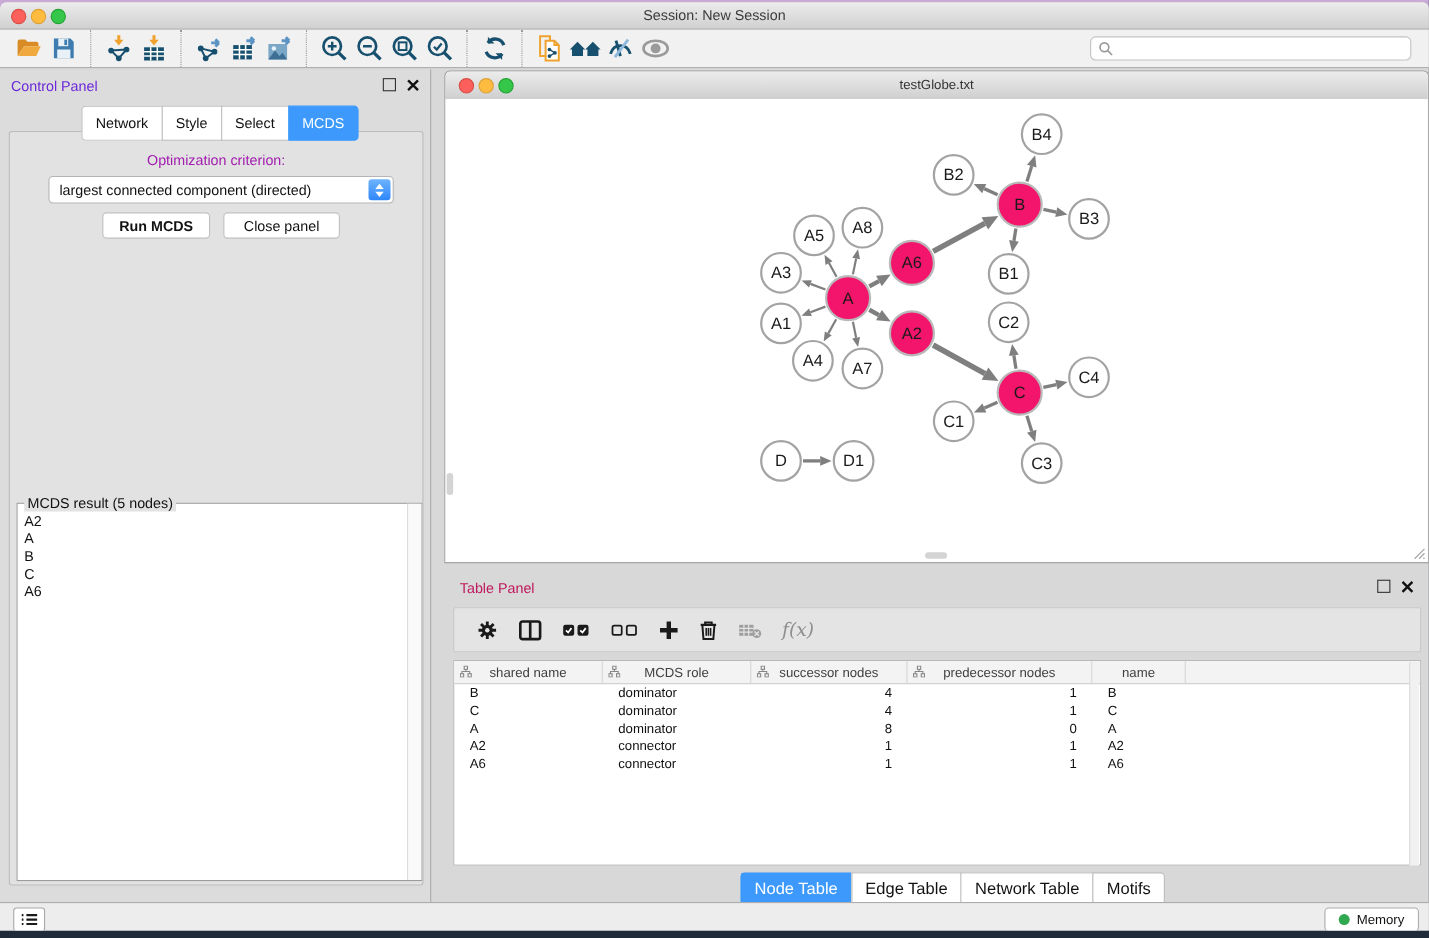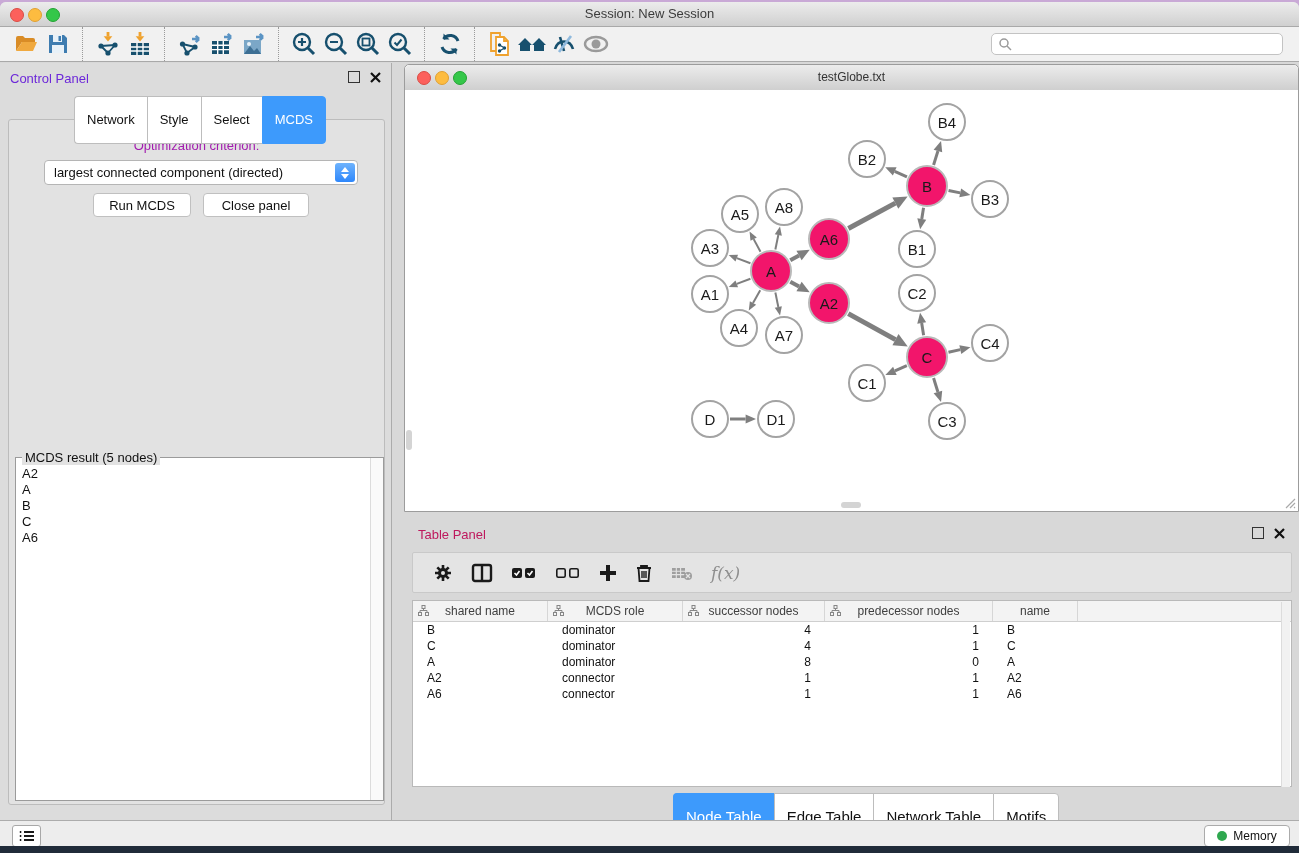--- a/index.html
+++ b/index.html
@@ -33,35 +33,35 @@
     border:1px solid #c3c3c3;border-radius:5px;display:flex;align-items:center;padding-left:6px;box-sizing:border-box;}
   #search-box input{border:none;outline:none;flex:1;font-size:12px;font-family:"Liberation Sans",sans-serif;background:transparent;}
 
   
   #control-panel{left:0;top:61px;width:392px;height:757px;background:#dcdcdc;border-right:1px solid #ababab;box-sizing:border-box;}
   #cp-title{left:10px;top:8px;font-size:13px;color:#6d28d9;}
   .win-btns{position:absolute;right:10px;top:8px;display:flex;gap:10px;align-items:center;}
   .float-box{width:10px;height:10px;border:1.5px solid #333;display:inline-block;}
   .x-icon{width:11px;height:11px;}
   #cp-tabs{left:74px;top:33px;display:flex;z-index:3;}
-  .seg-tab{height:22px;line-height:22px;padding:12px 12px;background:#fff;border:1px solid #bdbdbd;
+  .seg-tab{height:22px;line-height:22px;padding:4px 12px;background:#fff;border:1px solid #bdbdbd;
     border-right:none;font-size:13px;color:#111;cursor:pointer;}
   .seg-tab:first-child{border-radius:4px 0 0 4px;}
   .seg-tab:last-child{border-right:1px solid #bdbdbd;border-radius:0 4px 4px 0;}
   .seg-tab.active{background:#3d9afc;border-color:#3d9afc;color:#fff;}
   #cp-content{left:8px;top:56px;width:375px;height:684px;background:#e2e2e2;border:1px solid #bcbcbc;border-radius:3px;}
   #opt-label{width:100%;text-align:center;top:18px;font-size:13px;color:#a21caf;}
   #criterion-select{left:35px;top:40px;width:312px;height:23px;background:#fff;border:1px solid #b5b5b5;
      border-radius:4px;display:flex;align-items:center;cursor:pointer;}
   #criterion-select .val{flex:1;font-size:13px;color:#111;padding-left:9px;white-space:nowrap;}
   #criterion-select .stepper{width:20px;height:19px;margin-right:2px;border-radius:3px;
      background:linear-gradient(#6eb3fd,#2e87fb);display:flex;flex-direction:column;align-items:center;justify-content:center;gap:2px;}
   .btn{position:absolute;height:22px;background:#fff;border:1px solid #c0c0c0;border-radius:4px;
      font-size:13px;color:#111;display:flex;align-items:center;justify-content:center;cursor:pointer;}
-  #run-btn{left:84px;top:73px;width:96px;}
+  #run-btn{left:84px;top:73px;width:96px;font-weight:bold;}
   #closep-btn{left:194px;top:73px;width:104px;}
   #result-box{left:6px;top:337px;width:367px;height:342px;border:1px solid #9b9b9b;background:#fff;}
   #result-legend{position:absolute;left:6px;top:-8px;background:#e2e2e2;padding:0 3px;font-size:13px;color:#111;}
   #result-list{position:absolute;left:0;top:4px;right:14px;bottom:2px;overflow:hidden;padding:4px 6px;}
   .result-item{font-size:13px;line-height:16px;color:#111;}
   #result-scroll{position:absolute;right:0;top:0;width:13px;height:100%;background:#fafafa;border-left:1px solid #dcdcdc;box-sizing:border-box;}
 
   
   #net-window{left:404px;top:62px;width:895px;height:448px;border:1px solid #9c9c9c;
      border-radius:5px 5px 0 0;box-sizing:border-box;background:#fff;}

